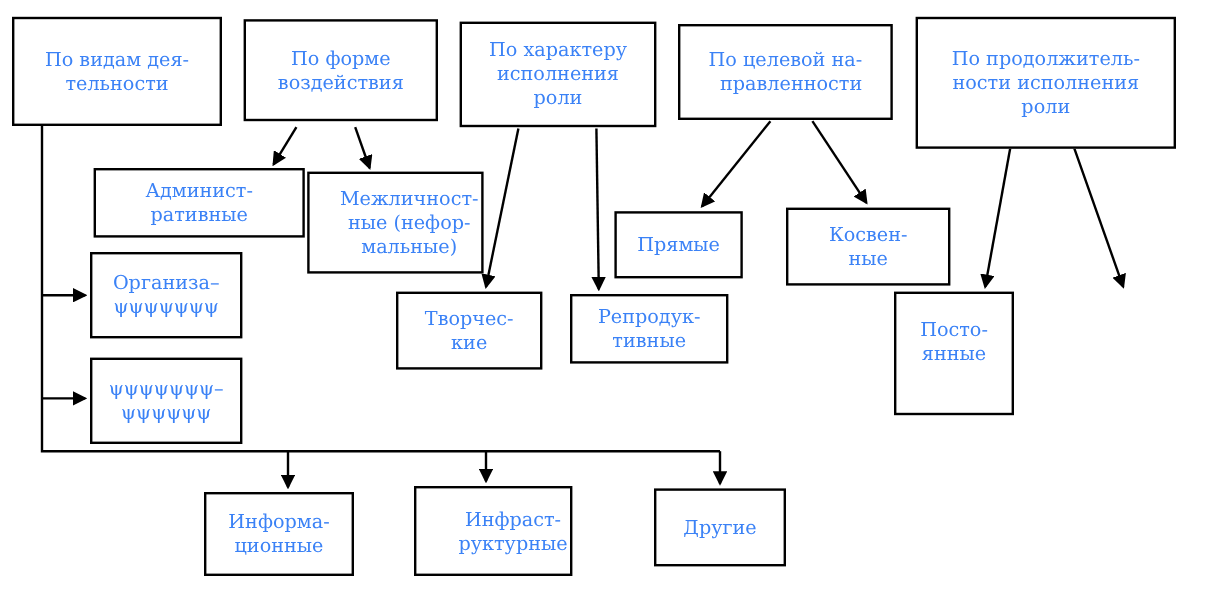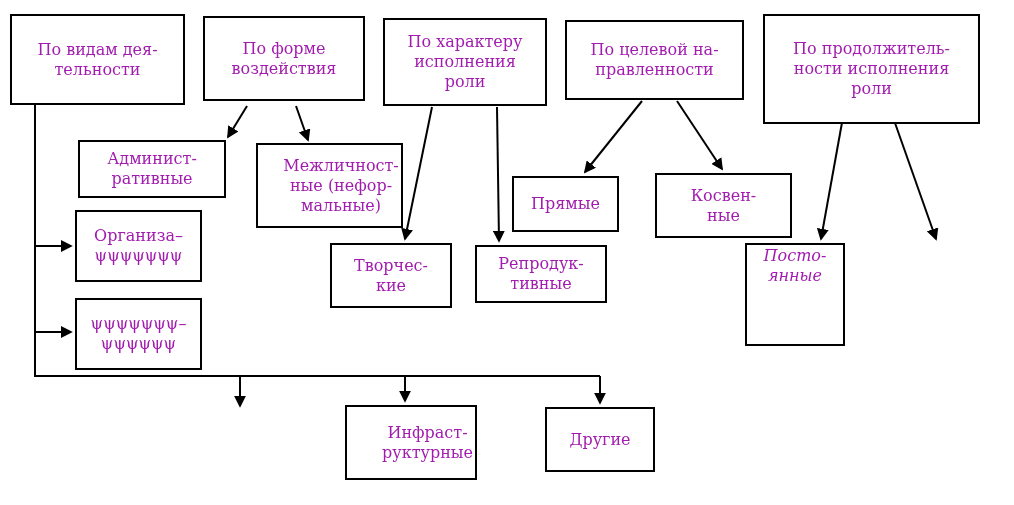--- a/index.html
+++ b/index.html
@@ -7,21 +7,21 @@
     padding: 0;
     background: #ffffff;
   }
   .canvas {
     position: relative;
     width: 1014px;
     height: 505px;
     background: #ffffff;
     overflow: hidden;
     font-family: "DejaVu Serif", "Liberation Serif", serif;
-    color: #a21caf;
+    color: #3b82f6;
   }
   svg.wires {
     position: absolute;
     left: 0;
     top: 0;
     width: 1014px;
     height: 505px;
     z-index: 1;
   }
   .node {
@@ -34,22 +34,21 @@
     align-items: center;
     justify-content: center;
     text-align: center;
     white-space: pre-line;
     font-size: 16px;
     line-height: 1.25;
     padding: 3px 5px;
   }
   .node.top {
     align-items: flex-start;
-    padding-top: 1px;
-    font-style: italic;
+    padding-top: 20px;
   }
 </style>
 </head>
 <body>
 
 <div class="canvas">
 
   <svg class="wires" viewBox="0 0 1014 505" aria-hidden="true">
     <defs>
       <marker id="arrow" viewBox="0 0 10 10" refX="8.5" refY="5" markerWidth="6" markerHeight="6" orient="auto-start-reverse">
@@ -78,42 +77,44 @@
     <line x1="889" y1="106" x2="936" y2="239" stroke="#000000" stroke-width="2" marker-end="url(#arrow)"></line>
   </svg>
 
   <div class="node" style="left:10px;  top:14px; width:175px; height:91px;">По видам дея-
 тельности</div>
   <div class="node" style="left:203px; top:16px; width:162px; height:85px;">По форме
 воздействия</div>
   <div class="node" style="left:383px; top:18px; width:164px; height:88px;">По характеру
 исполнения
 роли</div>
-  <div class="node" style="left:565px; top:20px; width:179px; height:80px;">По целевой на-
+  <div class="node" style="left:565px; top:20px; width:179px; height:80px;text-align:right;">По целевой на-
 правленности</div>
   <div class="node" style="left:763px; top:14px; width:217px; height:110px;">По продолжитель-
 ности исполнения
 роли</div>
 
-  <div class="node" style="left:78px;  top:140px; width:148px; height:58px;">Админист-
+  <div class="node" style="left:78px;  top:140px; width:176px; height:58px;">Админист-
 ративные</div>
   <div class="node" style="left:256px; top:143px; width:147px; height:85px;padding-left:28px;">Межличност-
 ные (нефор-
 мальные)</div>
   <div class="node" style="left:75px;  top:210px; width:127px; height:72px;">Организа–
 ψψψψψψψ</div>
   <div class="node" style="left:75px;  top:298px; width:127px; height:72px;">ψψψψψψψ–
 ψψψψψψ</div>
   <div class="node" style="left:330px; top:243px; width:122px; height:65px;">Творчес-
 кие</div>
   <div class="node" style="left:475px; top:245px; width:132px; height:58px;">Репродук-
 тивные</div>
   <div class="node" style="left:512px; top:176px; width:107px; height:56px;">Прямые</div>
   <div class="node" style="left:655px; top:173px; width:137px; height:65px;">Косвен-
 ные</div>
   <div class="node top" style="left:745px; top:243px; width:100px; height:103px;">Посто-
 янные</div>
 
+  <div class="node" style="left:170px; top:410px; width:125px; height:70px;">Информа-
+ционные</div>
   <div class="node" style="left:345px; top:405px; width:132px; height:75px;padding-left:38px;">Инфраст-
 руктурные</div>
   <div class="node" style="left:545px; top:407px; width:110px; height:65px;">Другие</div>
 
 </div>
 
 </body></html>

